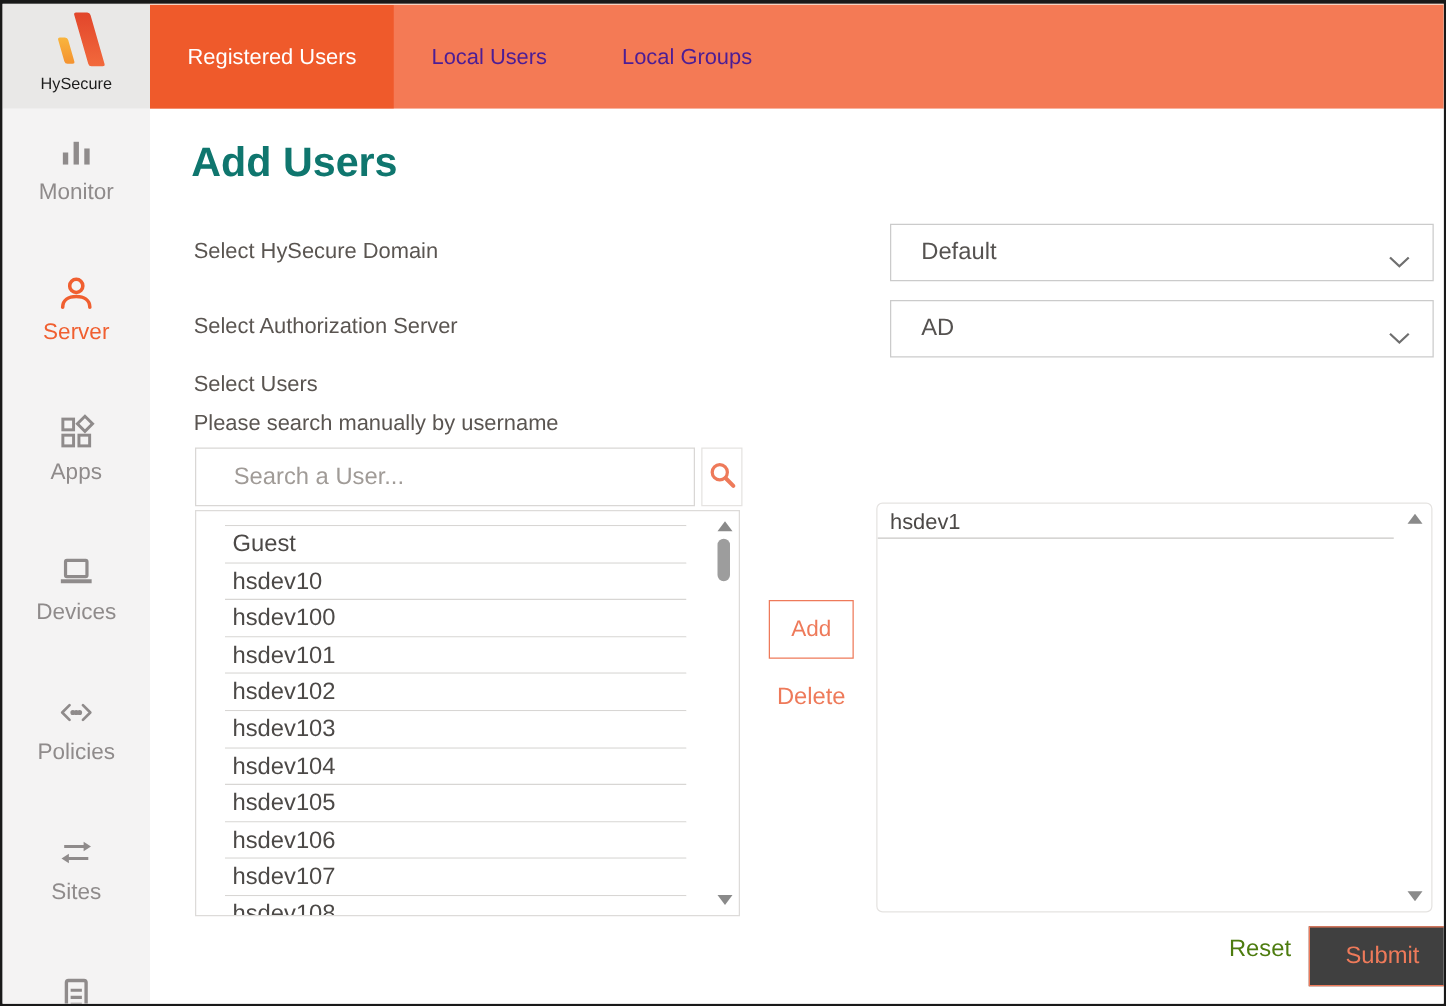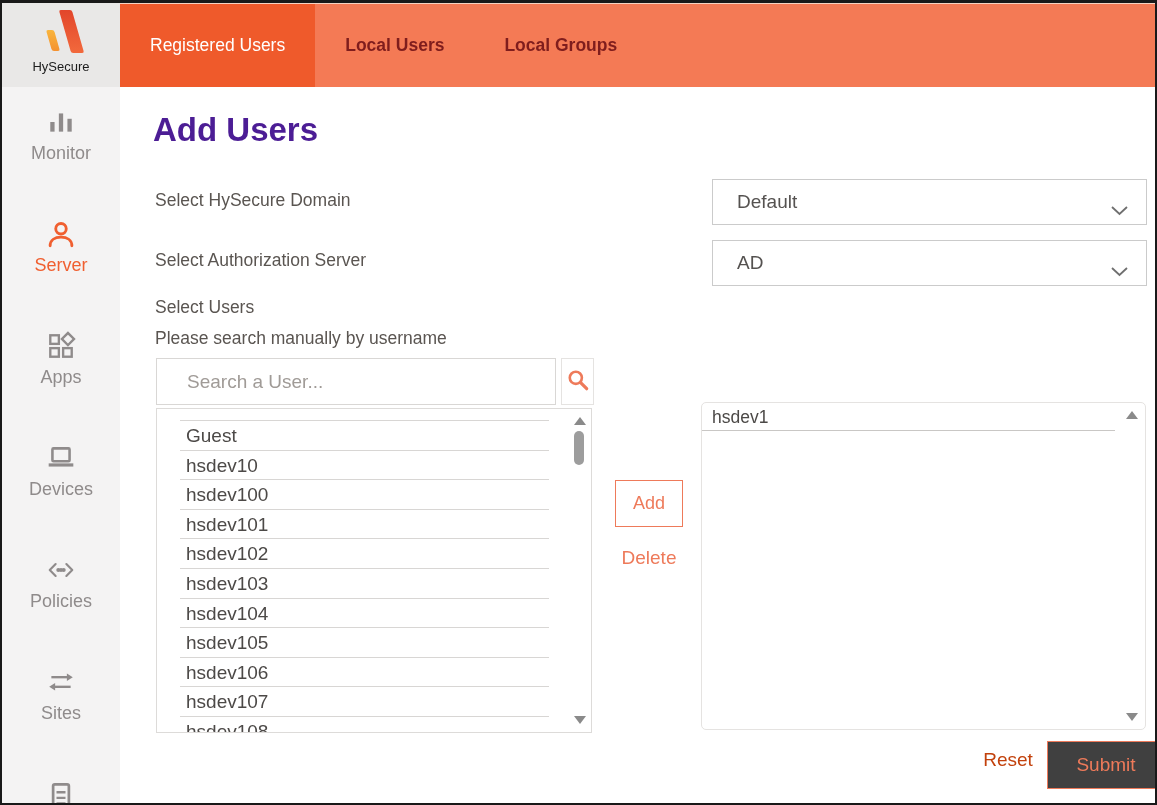--- a/index.html
+++ b/index.html
@@ -24,35 +24,35 @@
     background:linear-gradient(#f9b53d,#f49230); transform:skewX(16deg); border-radius:2px;
   }
   .brand-label{ font-size:13px; color:#1d1d1d; margin-top:2px; }
   .tabbar{
     position:absolute; left:118px; top:0; right:0; height:84px;
     background:#f47a55; display:flex; align-items:stretch;
     border-top:1px solid #f8d3c1;
   }
   .tab{
     display:flex; align-items:center; padding:0 30px;
-    color:#7f1d1d; font-size:17.5px; font-weight:700; cursor:pointer; white-space:nowrap;
+    color:#4c1d95; font-size:17.5px; font-weight:400; cursor:pointer; white-space:nowrap;
   }
   .tab.active{ background:#ef5a2b; color:#ffffff; font-weight:400; }
   
   .sidebar{
     position:absolute; left:0; top:84px; width:118px; bottom:0;
     background:#f4f3f3; overflow:hidden;
   }
   .side-item{ position:absolute; left:0; width:100%; text-align:center; cursor:pointer; }
   .side-item .icon{ display:block; height:32px; }
   .side-item .lbl{ display:block; font-size:18px; color:#8f8b8b; margin-top:4px; }
   .side-item.active .lbl{ color:#f05f30; }
   
   .main{ position:absolute; left:118px; top:84px; right:0; bottom:0; background:#fff; }
-  .page-title{ position:absolute; left:33px; top:24px; font-size:33px; font-weight:700; color:#4c1d95; }
+  .page-title{ position:absolute; left:33px; top:24px; font-size:33px; font-weight:700; color:#0f766e; }
   .field-label{ position:absolute; left:35px; font-size:17.5px; color:#5a5551; }
   .select-box{
     position:absolute; left:592px; width:435px; height:46px;
     border:1px solid #cbcbcb; background:#fff; display:flex; align-items:center;
     padding-left:24px; font-size:19px; color:#555250; cursor:pointer;
   }
   .select-box .chev{ position:absolute; right:18px; top:19px; }
   .hint-label{ position:absolute; left:35px; font-size:17.5px; color:#5a5551; }
   .search-input{
     position:absolute; left:36px; top:271px; width:400px; height:47px;
@@ -97,21 +97,21 @@
     border:1px solid #e5e3e1; border-radius:5px; background:#fff; overflow:hidden;
   }
   .selected-list .rows{ position:absolute; left:0; right:30px; top:0; }
   .selected-row{
     height:28px; line-height:28px; padding-left:10px; font-size:17.5px; color:#4c4947;
     border-bottom:1px solid #c9c7c5; cursor:pointer;
   }
   .sscroll{ position:absolute; right:4px; top:4px; bottom:4px; width:16px; }
   .footer-reset{
     position:absolute; left:858px; top:662px; width:60px; text-align:center;
-    color:#c2410c; font-size:19px; background:none; border:none; cursor:pointer;
+    color:#4d7c0f; font-size:19px; background:none; border:none; cursor:pointer;
     font-family:"Liberation Sans", sans-serif;
   }
   .footer-submit{
     position:absolute; left:927px; top:654px; width:118px; height:48px;
     border:1px solid #ee7a5a; background:#404040; color:#ee7a5a; font-size:19px; cursor:pointer;
     font-family:"Liberation Sans", sans-serif;
   }
 </style>
 </head>
 <body>

